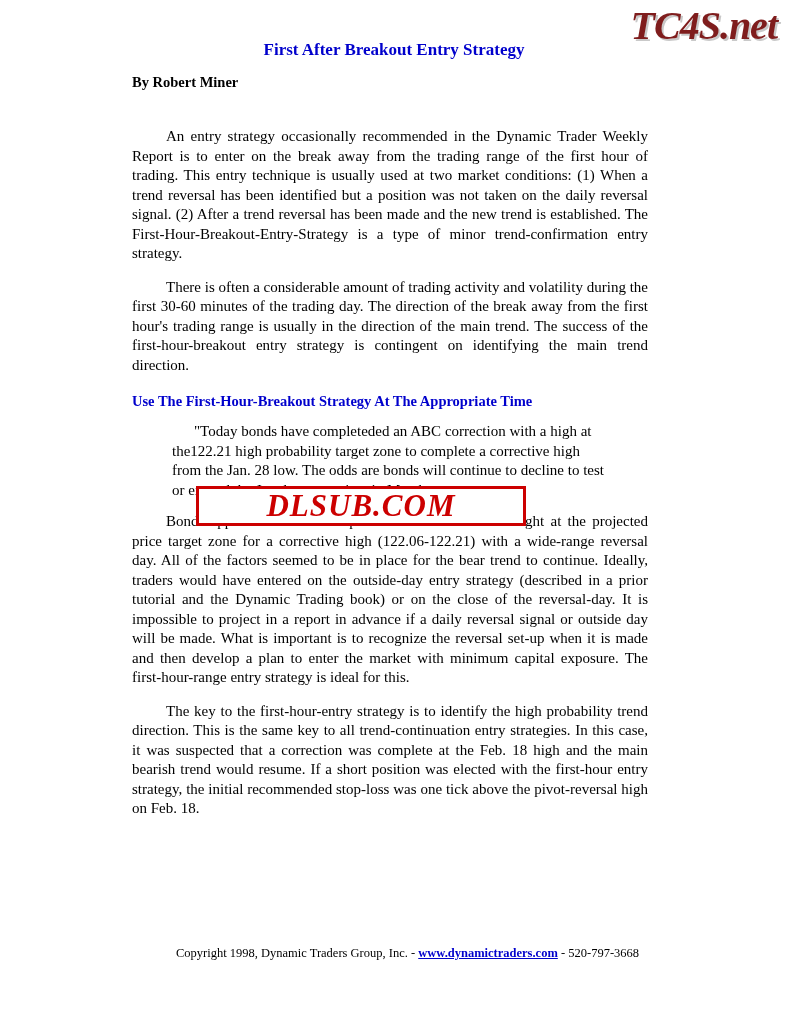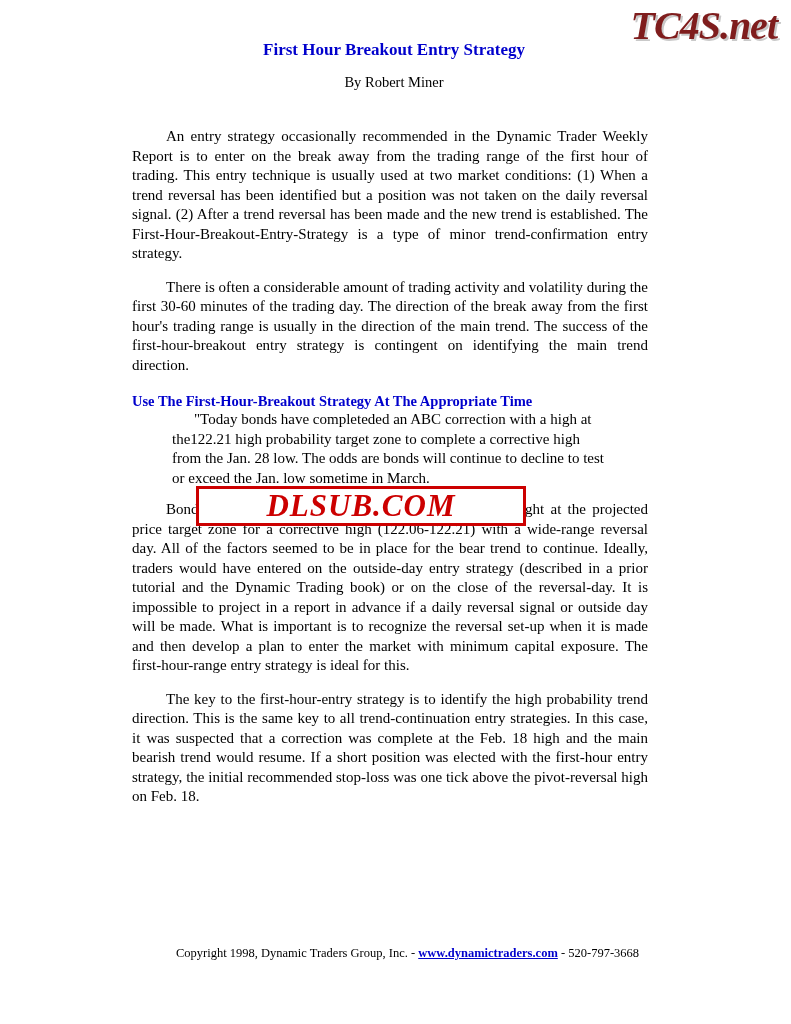--- a/index.html
+++ b/index.html
@@ -93,43 +93,42 @@
   }
 
   .doc-title {
     text-align: center;
     color: #0000cc;
     font-weight: bold;
     font-size: 17px;
     margin-bottom: 14px;
   }
   .doc-byline {
-    text-align: center;
     color: #000000;
-    font-weight: normal;
+    font-weight: bold;
     font-size: 14.5px;
     margin-bottom: 36px;
   }
 
   p.para {
     font-size: 15px;
     line-height: 1.30;
     margin: 0 8px 14px 0;
     text-align: justify;
     text-indent: 34px;
   }
   p.para.noindent {
     text-indent: 0;
   }
 
   h2.section {
     color: #0000cc;
     font-weight: bold;
     font-size: 14.5px;
-    margin: 18px 0 0 0;
+    margin: 18px 0 12px 0;
   }
 
   .quote {
     margin: 0 0 12px 40px;
     width: 440px;
   }
   .quote p {
     font-size: 15px;
     line-height: 1.30;
     margin: 0 0 12px 0;
@@ -161,21 +160,21 @@
 </head>
 <body>
 
 <div class="page">
 
   <div class="wm-tc4s">TC4S.net</div>
 
   <div class="content">
 
 
-    <div class="doc-title">First Hour Breakout Entry Strategy</div>
+    <div class="doc-title">First After Breakout Entry Strategy</div>
     <div class="doc-byline">By Robert Miner</div>
 
     <p class="para">An entry strategy occasionally recommended in the Dynamic Trader Weekly Report is to enter on the break away from the trading range of the first hour of trading. This entry technique is usually used at two market conditions:  (1) When a trend reversal has been identified but a position was not taken on the daily reversal signal. (2) After a trend reversal has been made and the new trend is established. The First-Hour-Breakout-Entry-Strategy is a type of minor trend-confirmation entry strategy.</p>
     <p class="para">There is often a considerable amount of trading activity and volatility during the first 30-60 minutes of the trading day. The direction of the break away from the first hour's trading range is usually in the direction of the main trend. The success of the first-hour-breakout entry strategy is contingent on identifying the main trend direction.</p>
 
     <h2 class="section">Use The First-Hour-Breakout Strategy At The Appropriate Time</h2>
 
 
     <div class="quote">
       <p><span>"Today</span><span> bonds have completed</span><span>ed an ABC correction </span><span>with a high at the</span><span>122.21 high probability target zone to complete a corrective high from the Jan. 28 low. The odds are bonds will continue to decline to test or exceed the Jan. low sometime in March.</span></p>

